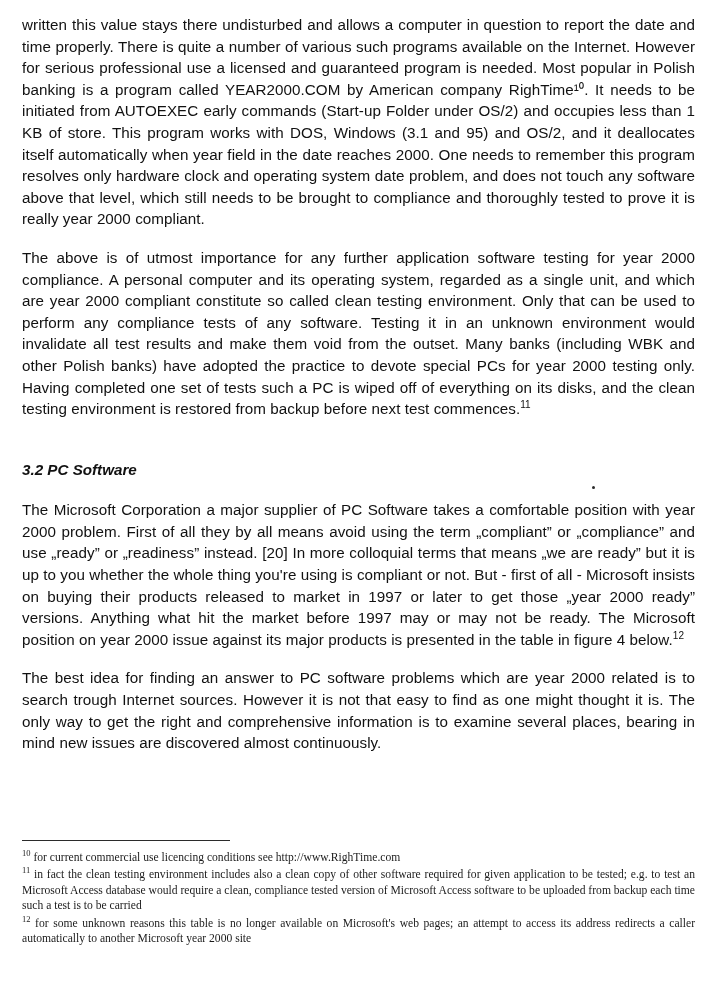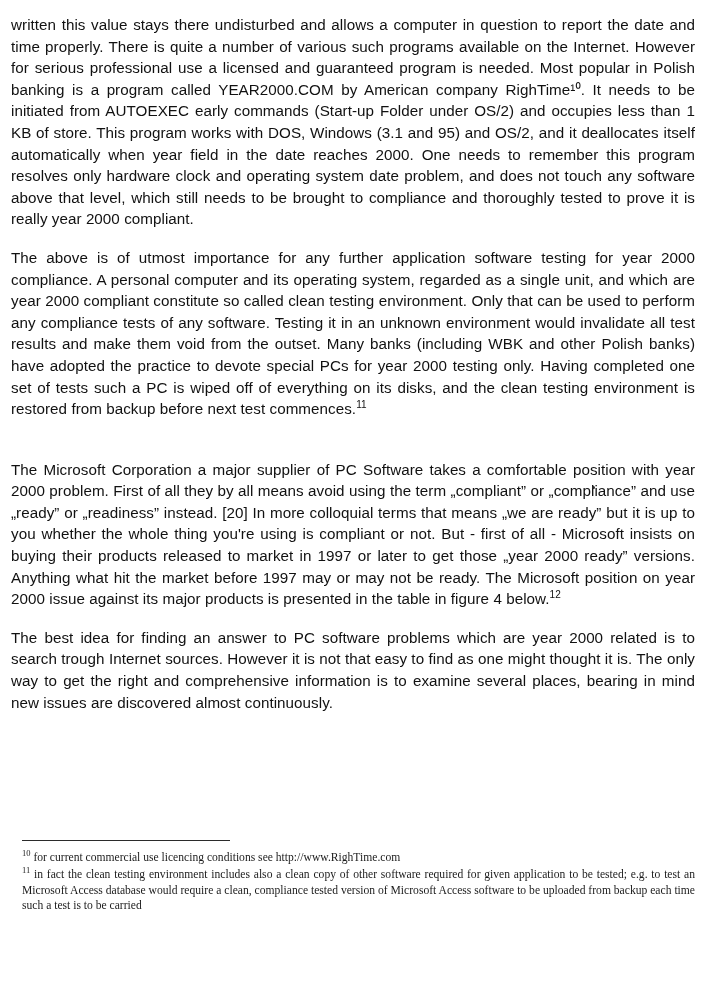--- a/index.html
+++ b/index.html
@@ -12,21 +12,21 @@
     background: #ffffff;
     font-family: "Liberation Sans", sans-serif;
     color: #141414;
     overflow: hidden;
   }
   .page {
     position: relative;
     width: 717px;
     height: 985px;
     box-sizing: border-box;
-    padding: 14px 22px 0 11px;
+    padding: 14px 22px 0 22px;
   }
   .para {
     font-size: 15.2px;
     line-height: 21.6px;
     text-align: justify;
     text-justify: inter-word;
     margin: 0 0 17px 0;
     letter-spacing: 0.05px;
     color: #111111;
   }
@@ -90,27 +90,29 @@
 <body>
 
 <div class="page">
 
   <p class="para">written this value stays there undisturbed and allows a computer in question to report the date and time properly. There is quite a number of various such programs available on the Internet. However for serious professional use a licensed and guaranteed program is needed. Most popular in Polish banking is a program called YEAR2000.COM by American company RighTime¹⁰. It needs to be initiated from AUTOEXEC early commands (Start-up Folder under OS/2) and occupies less than 1 KB of store. This program works with DOS, Windows (3.1 and 95) and OS/2, and it deallocates itself automatically when year field in the date reaches 2000. One needs to remember this program resolves only hardware clock and operating system date problem, and does not touch any software above that level, which still needs to be brought to compliance and thoroughly tested to prove it is really year 2000 compliant.</p>
 
   <p class="para"><span>The above is of utmost importance for any further application software testing for year 2000 compliance. A personal computer and its operating system, regarded as a single unit, and which are year 2000 compliant constitute so called </span><b class="bold">clean testing environment</b><span>. Only that can be used to perform any compliance tests of any software. Testing it in an unknown environment would invalidate all test results and make them void from the outset. Many banks (including WBK and other Polish banks) have adopted the practice to devote special PCs for year 2000 testing only. Having completed one set of tests such a PC is wiped off of everything on its disks, and the clean testing environment is restored from backup before next test commences.</span><sup>11</sup></p>
 
   <div class="spacer-lg"></div>
 
+  <h3 class="section-head">3.2 PC Software</h3>
 
   <p class="para"><span>The Microsoft Corporation a major supplier of  PC Software takes a comfortable position with year 2000 problem. First of all they by all means avoid using the term „compliant” or „compliance” and use „ready” or „readiness” instead. [20] In more colloquial  terms that means „we are ready” but it is up to you whether the whole thing you're using is compliant or not. But - first of all - Microsoft insists on buying their products released to market in 1997 or later to get those „year 2000 ready” versions. Anything what hit the market before 1997 may or may not be ready. The Microsoft position on year 2000 issue against its major products is presented in the table in figure 4 below.</span><sup>12</sup></p>
 
   <p class="para tight">The best idea for finding an answer to PC software problems which are year 2000 related is to search trough Internet sources. However it is not that easy to find as one might thought it is. The only way to get the right and comprehensive information is to examine several places, bearing in mind new issues are discovered almost continuously.</p>
 
   <div class="stray-dot"></div>
 
   <div class="footnote-rule"></div>
 
   <div class="footnotes">
     <p class="footnote"><sup>10</sup> <span>for current commercial use licencing conditions see http://www.RighTime.com</span></p>
     <p class="footnote"><sup>11</sup> <span>in fact the clean testing environment includes also a clean copy of other software required for given application to be tested; e.g. to test an Microsoft Access database would require a clean, compliance tested version of Microsoft Access software to be uploaded from backup each time such a test is to be carried</span></p>
+    <p class="footnote"><sup>12</sup> <span>for some unknown reasons this table is no longer available on Microsoft's web pages; an attempt to access its address redirects a caller automatically to another Microsoft year 2000 site</span></p>
   </div>
 
 </div>
 
 </body></html>

